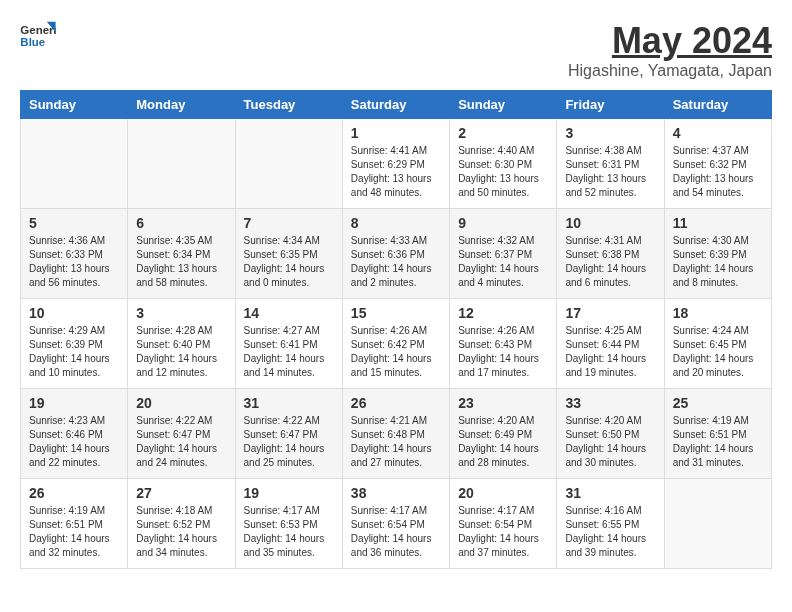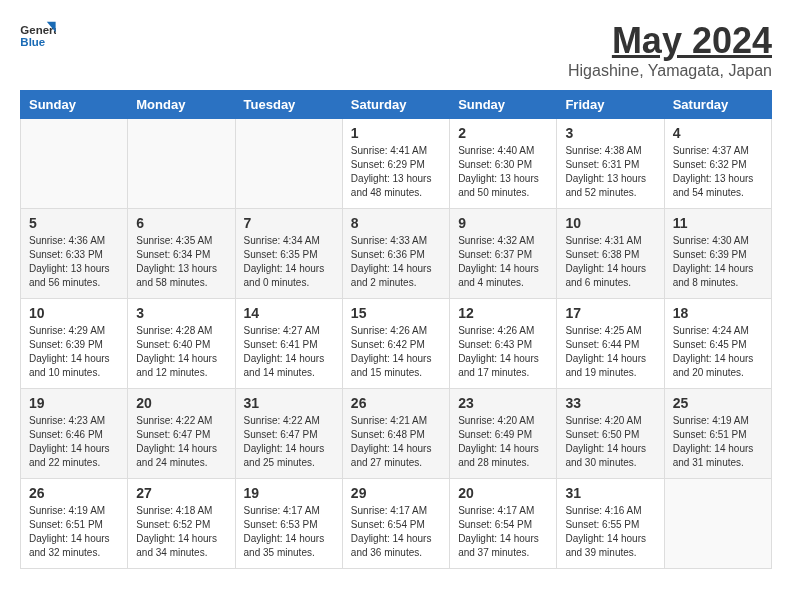--- a/index.html
+++ b/index.html
@@ -232,21 +232,21 @@
         </td>
         <td>
           <span class="day-number">27</span>
           <div class="day-info">Sunrise: 4:18 AM<br>Sunset: 6:52 PM<br>Daylight: 14 hours<br>and 34 minutes.</div>
         </td>
         <td>
           <span class="day-number">19</span>
           <div class="day-info">Sunrise: 4:17 AM<br>Sunset: 6:53 PM<br>Daylight: 14 hours<br>and 35 minutes.</div>
         </td>
         <td>
-          <span class="day-number">29</span>
+          <span class="day-number">38</span>
           <div class="day-info">Sunrise: 4:17 AM<br>Sunset: 6:54 PM<br>Daylight: 14 hours<br>and 36 minutes.</div>
         </td>
         <td>
           <span class="day-number">20</span>
           <div class="day-info">Sunrise: 4:17 AM<br>Sunset: 6:54 PM<br>Daylight: 14 hours<br>and 37 minutes.</div>
         </td>
         <td>
           <span class="day-number">31</span>
           <div class="day-info">Sunrise: 4:16 AM<br>Sunset: 6:55 PM<br>Daylight: 14 hours<br>and 39 minutes.</div>
         </td>

